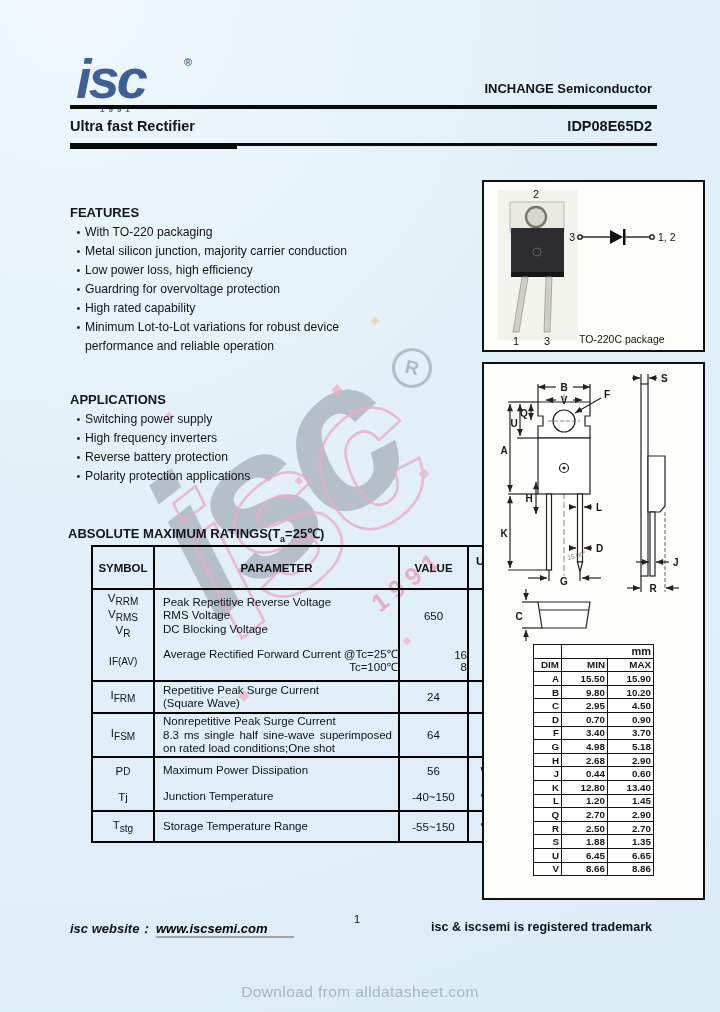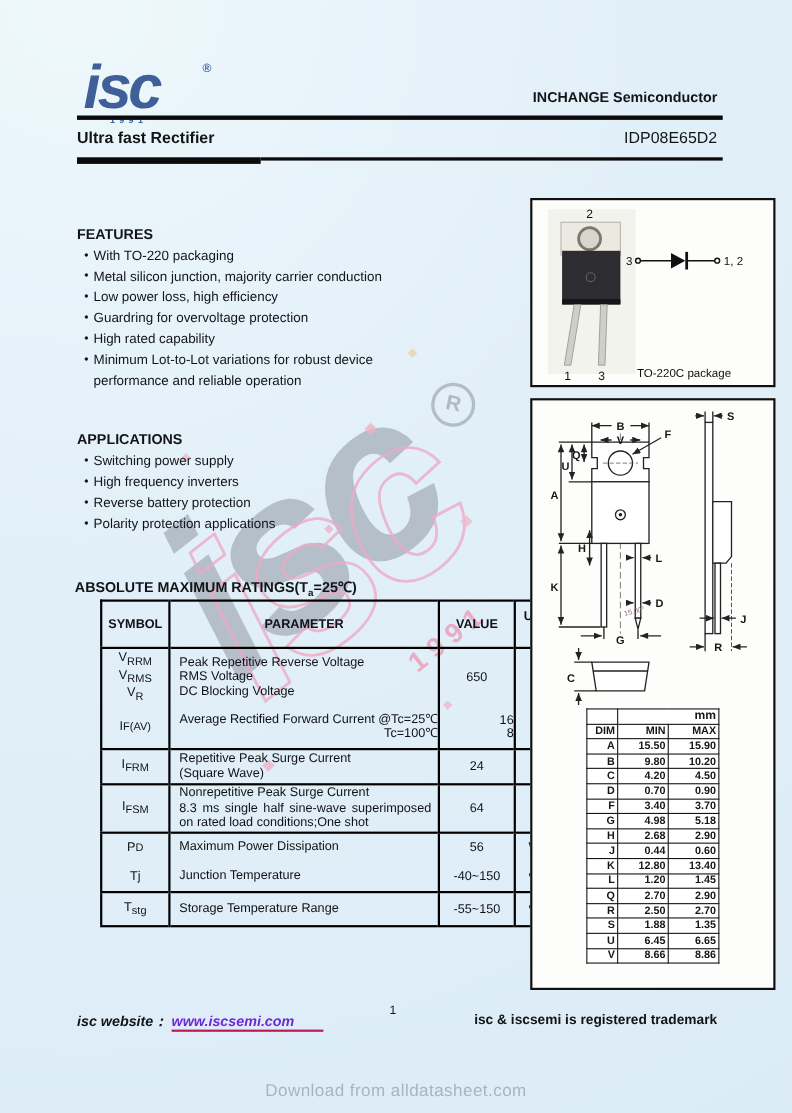--- a/index.html
+++ b/index.html
@@ -35,21 +35,21 @@
   .sparkle{width:8px;height:8px;transform:rotate(45deg);opacity:.8;}
   
   .z2{z-index:2;}
   .logo{left:76px;top:46px;font:italic 900 56px "Liberation Sans",sans-serif;
         color:#3e5f97;letter-spacing:-3px;}
   .logo-reg{left:184px;top:56px;font-size:11px;color:#3e5f97;font-weight:bold;}
   .logo-year{left:100px;top:105px;font-size:8px;font-weight:bold;letter-spacing:4px;color:#3e5f97;}
   .company{left:0;top:81px;width:652px;text-align:right;font-weight:bold;font-size:13px;}
   .rule1{left:70px;top:105px;width:587px;height:4px;background:#0b0b0b;}
   .doc-title{left:70px;top:118px;font-weight:bold;font-size:14.5px;}
-  .part-no{left:0;top:118px;width:652px;text-align:right;font-weight:normal;font-size:14.5px;}
+  .part-no{left:0;top:118px;width:652px;text-align:right;font-weight:bold;font-size:14.5px;}
   .rule2a{left:70px;top:143px;width:167px;height:6px;background:#0b0b0b;}
   .rule2b{left:237px;top:143px;width:420px;height:3px;background:#0b0b0b;}
   
   .sec-title{font-weight:bold;font-size:13px;}
   .bullets{display:flex;flex-direction:column;}
   .bullet-item{display:flex;line-height:19px;font-size:12.2px;}
   .bullet{width:13px;text-align:center;font-size:11px;}
   .bullet-text{width:310px;}
   
   .amr-title{left:68px;top:524px;font-weight:bold;font-size:13px;}
@@ -76,21 +76,21 @@
   #pkg-box{left:482px;top:180px;width:219px;height:168px;}
   #dim-box{left:482px;top:362px;width:219px;height:534px;}
   
   table.dimtab{position:absolute;left:49px;top:280px;border-collapse:collapse;background:#fff;
     font-weight:bold;font-size:9.8px;color:#15161a;}
   .dimtab td,.dimtab th{border:1.6px solid #141414;text-align:right;
     padding:0 2px;height:12.6px;line-height:11px;}
   .dimtab .mmh{font-size:11px;}
   
   .foot-left{left:70px;top:920px;font-size:13px;font-weight:bold;font-style:italic;}
-  .foot-link{color:#6d28d9;text-decoration:none;border-bottom:2px solid #be185d;
+  .foot-link{color:#000000;text-decoration:none;border-bottom:2px solid #a3a3a3;
     padding-right:26px;display:inline-block;}
   .page-no{left:354px;top:913px;font-size:11px;}
   .foot-right{left:380px;top:920px;width:272px;text-align:right;font-size:12.5px;font-weight:bold;}
   .foot-right .it{}
   .dl-note{left:0;top:983px;width:720px;text-align:center;font-size:15.5px;
     color:#a7b5c0;letter-spacing:.4px;}
   svg text{font-family:"Liberation Sans",sans-serif;}
 </style>
 </head>
 <body>
@@ -412,21 +412,21 @@
           <td>15.50</td>
           <td>15.90</td>
         </tr>
         <tr>
           <td>B</td>
           <td>9.80</td>
           <td>10.20</td>
         </tr>
         <tr>
           <td>C</td>
-          <td>4.20</td>
+          <td>2.95</td>
           <td>4.50</td>
         </tr>
         <tr>
           <td>D</td>
           <td>0.70</td>
           <td>0.90</td>
         </tr>
         <tr>
           <td>F</td>
           <td>3.40</td>

